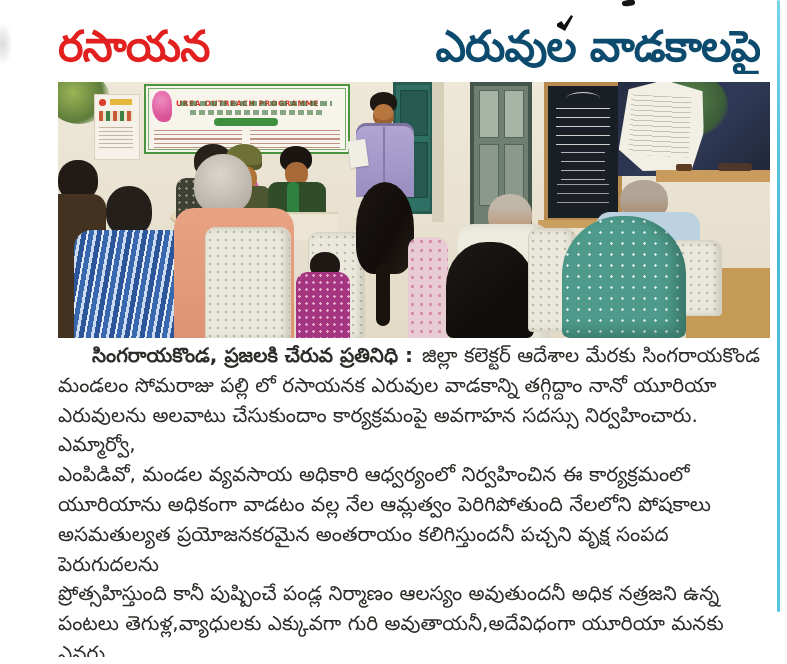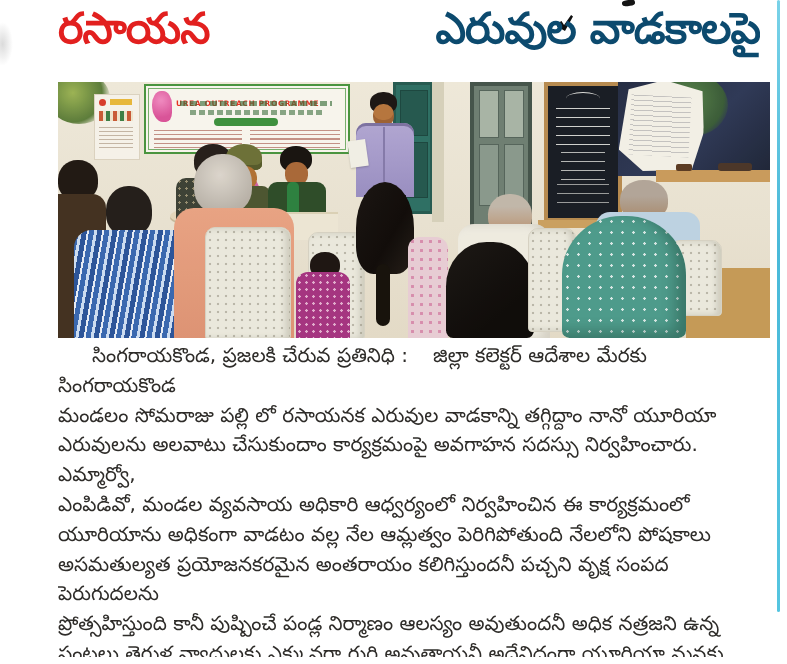--- a/index.html
+++ b/index.html
@@ -1,21 +1,21 @@
 <!DOCTYPE html>
 <html><head>
 <meta charset="utf-8">
 <style>
   html,body{margin:0;padding:0;background:#ffffff;}
   .page{position:relative;width:787px;height:664px;background:#ffffff;overflow:hidden;
         font-family:"DejaVu Sans","Liberation Sans",sans-serif;}
 
   
   .headline{position:absolute;left:58px;top:2px;width:702px;height:72px;
-    display:flex;justify-content:space-between;align-items:flex-start;
+    display:flex;justify-content:space-between;align-items:flex-end;
     font-size:43px;font-weight:900;line-height:1.25;white-space:nowrap;overflow:hidden;
     letter-spacing:-1px;}
   .hl-red{color:#e2201f;}
   .hl-black{color:#0c4a6e;}
 
   
   .scanline{position:absolute;left:777px;top:0;width:3px;height:612px;
     background:linear-gradient(180deg,#79d2e8,#49b9d9 40%,#55c5e0);border-radius:2px;}
   .tick-a{position:absolute;left:557px;top:15px;width:16px;height:16px;background:#101010;
     clip-path:polygon(0 55%,28% 38%,44% 62%,88% 0,100% 10%,50% 100%,0 72%);}
@@ -33,21 +33,21 @@
   .chair{background-color:#edebdf;border-radius:10px 10px 4px 4px;border:1px solid #d8d4c5;
     background-image:radial-gradient(rgba(140,135,118,.5) 1.1px,transparent 1.6px);
     background-size:8px 8px;box-shadow:inset -4px 0 6px rgba(150,145,130,.35);}
   .chalk{background:repeating-linear-gradient(180deg,rgba(244,244,238,.85) 0 1.3px,transparent 1.3px 9px);}
   .banner-lines{background:repeating-linear-gradient(180deg,rgba(150,62,48,.55) 0 1.2px,transparent 1.2px 4.2px);}
 
   
   .article{position:absolute;left:58px;top:341px;width:704px;height:316px;overflow:hidden;
     color:#2e2c29;font-size:20px;line-height:29.8px;}
   .article p{margin:0;text-indent:34px;}
-  .dateline{font-weight:normal;margin-right:25px;}
+  .dateline{font-weight:bold;margin-right:9px;}
   .bodylines{white-space:pre-line;}
 </style>
 </head>
 <body>
 
 <div class="page">
 
   <div class="scanline"></div>
   <div class="tick-a"></div>
   <div class="tick-b"></div>

